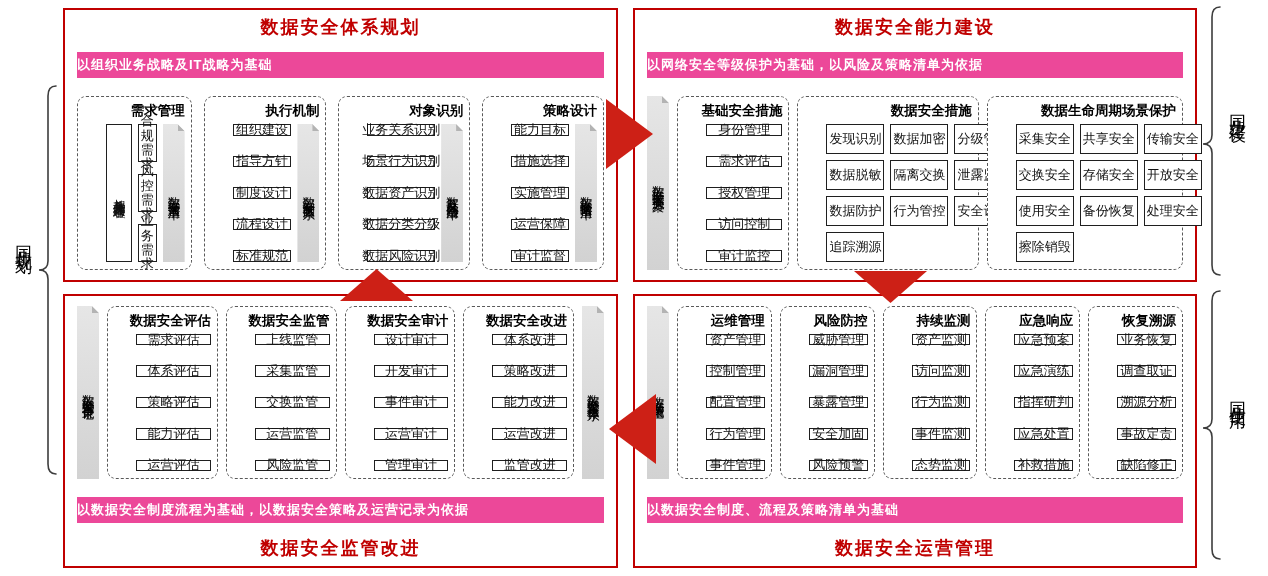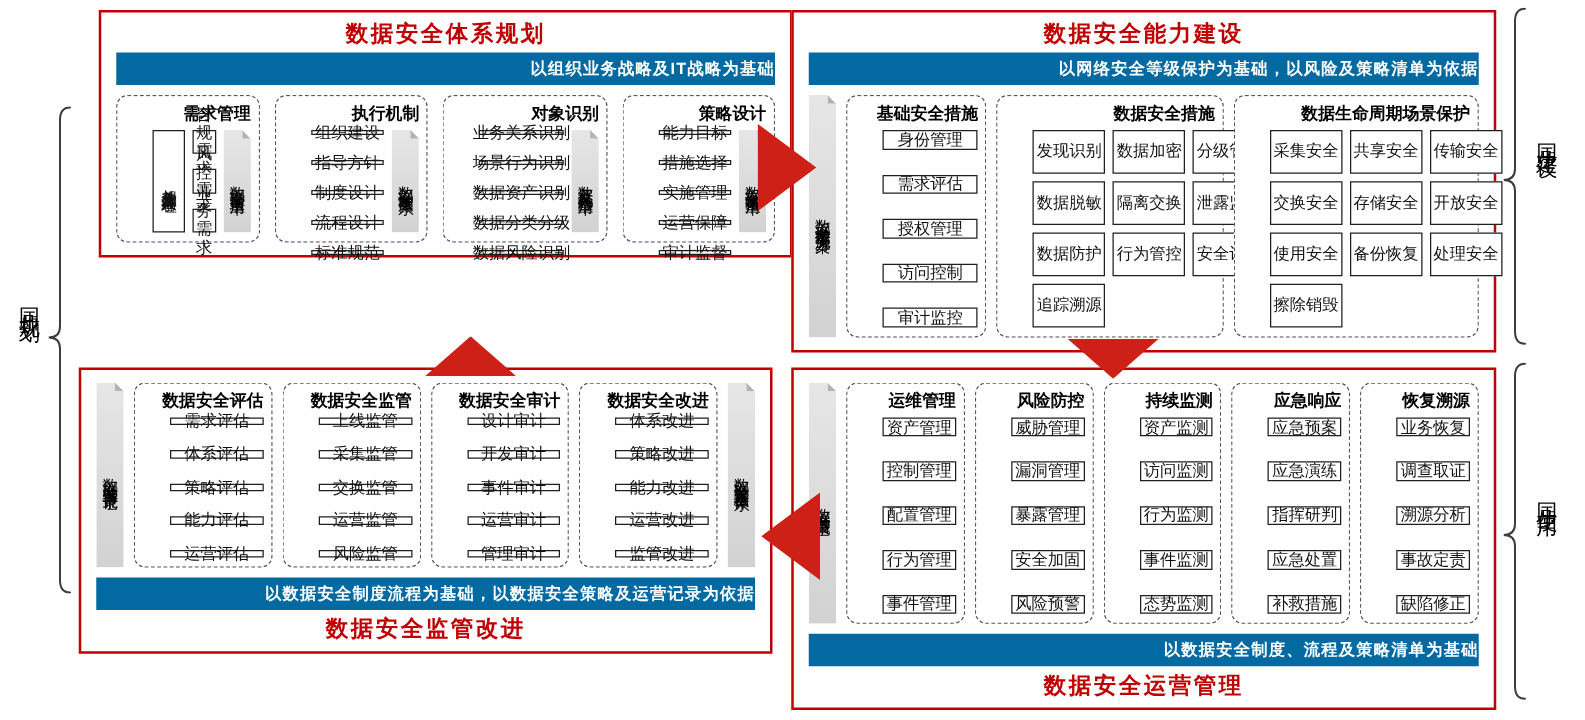--- a/index.html
+++ b/index.html
@@ -2,28 +2,28 @@
 <html><head>
 <meta charset="utf-8">
 <style>
   * { box-sizing: border-box; margin: 0; padding: 0; }
   html,body { background:#fff; }
   body { font-family: "Liberation Sans", sans-serif; color:#111; }
   .canvas { position:relative; width:1268px; height:576px; background:#fff; overflow:hidden; }
 
   
   .quadrant { position:absolute; border:2px solid #c00000; background:#fff; display:flex; flex-direction:column; }
-  #q-tl { left:79px;  top:8px;   width:555px; height:198px; }
+  #q-tl { left:63px;  top:8px;   width:555px; height:274px; }
   #q-tr { left:633px; top:8px;   width:564px; height:274px; }
-  #q-bl { left:63px;  top:294px; width:555px; height:229px; }
+  #q-bl { left:63px;  top:294px; width:555px; height:274px; }
   #q-br { left:633px; top:294px; width:564px; height:274px; }
 
   .q-title  { text-align:center; color:#c00000; font-weight:bold; font-size:18px; padding:5px 0 3px; letter-spacing:2px; flex:0 0 auto; }
   .bottom .q-title { padding:3px 0 6px; }
-  .q-banner { background:#0369a1; color:#fff; font-size:13px; font-weight:bold; text-align:right; margin:0 12px; padding:4px 0; letter-spacing:1px; flex:0 0 auto; }
+  .q-banner { background:#ec4899; color:#fff; font-size:13px; font-weight:bold; text-align:left; margin:10px 12px; padding:4px 0; letter-spacing:1px; flex:0 0 auto; }
   .q-content { flex:1 1 auto; display:flex; align-items:stretch; gap:8px; padding:8px 12px 10px; min-height:0; }
   .bottom .q-content { padding:10px 12px 8px; }
   .gap-lg { gap:12px; }
 
   
   .col { border:1.5px dashed #595959; border-radius:9px; padding:3px 6px 7px; display:flex; flex-direction:column; min-width:0; flex:1 1 0; background:#fff; }
   .col-header { text-align:right; font-size:13.5px; font-weight:600; color:#000; padding:2px 0 4px; white-space:nowrap; flex:0 0 auto; }
   .col-body { flex:1 1 auto; display:flex; gap:6px; min-height:0;padding-left:22px; }
   .stack { flex:1 1 auto; display:flex; flex-direction:column; gap:20px; min-width:0; }
   .stack.grid2 { display:grid; grid-template-columns:1fr 1fr 1fr; grid-auto-rows:1fr; gap:6px; }

